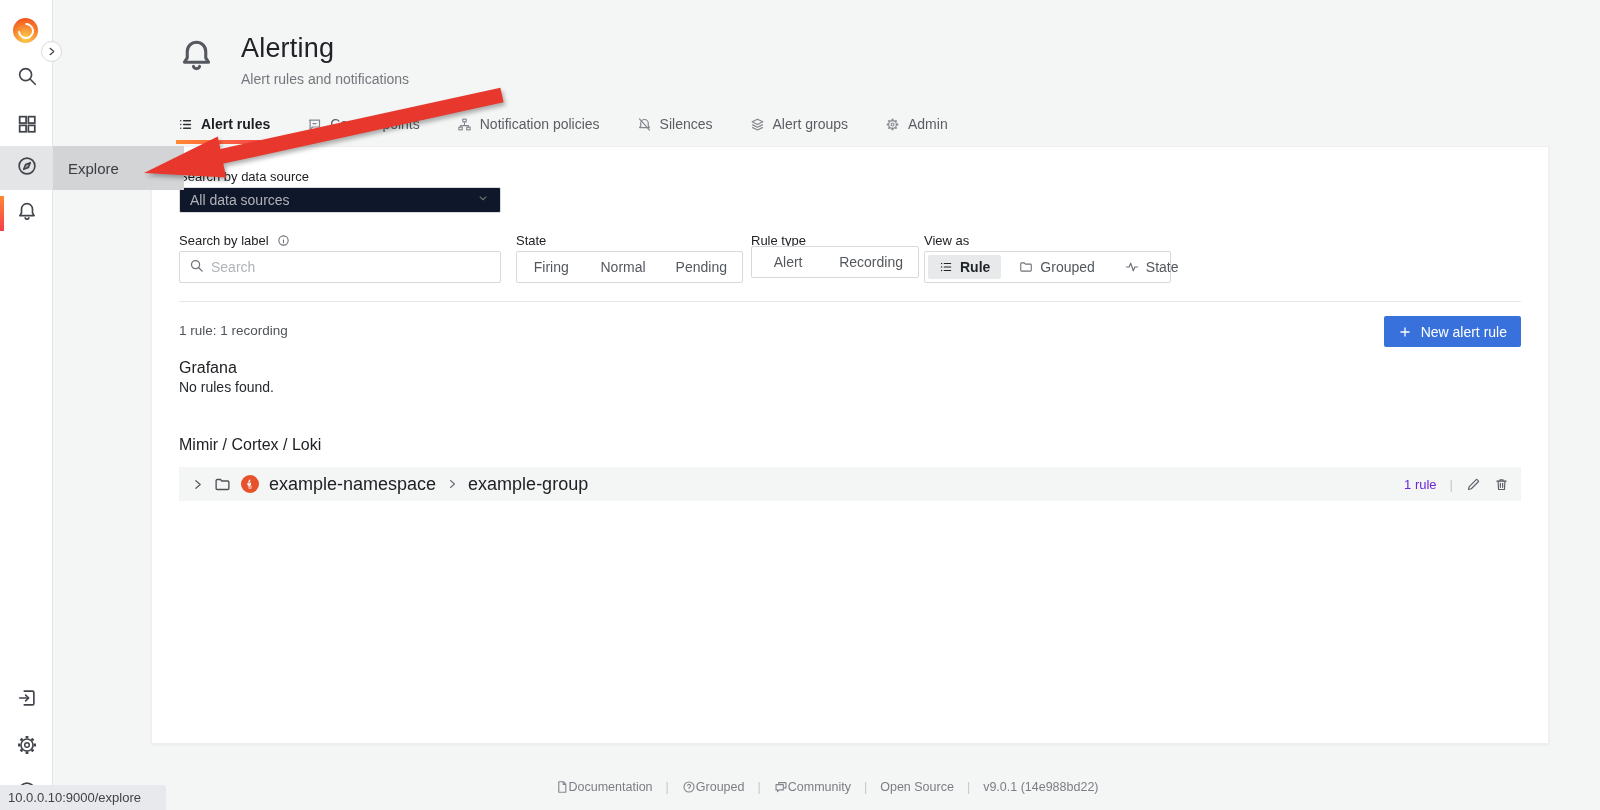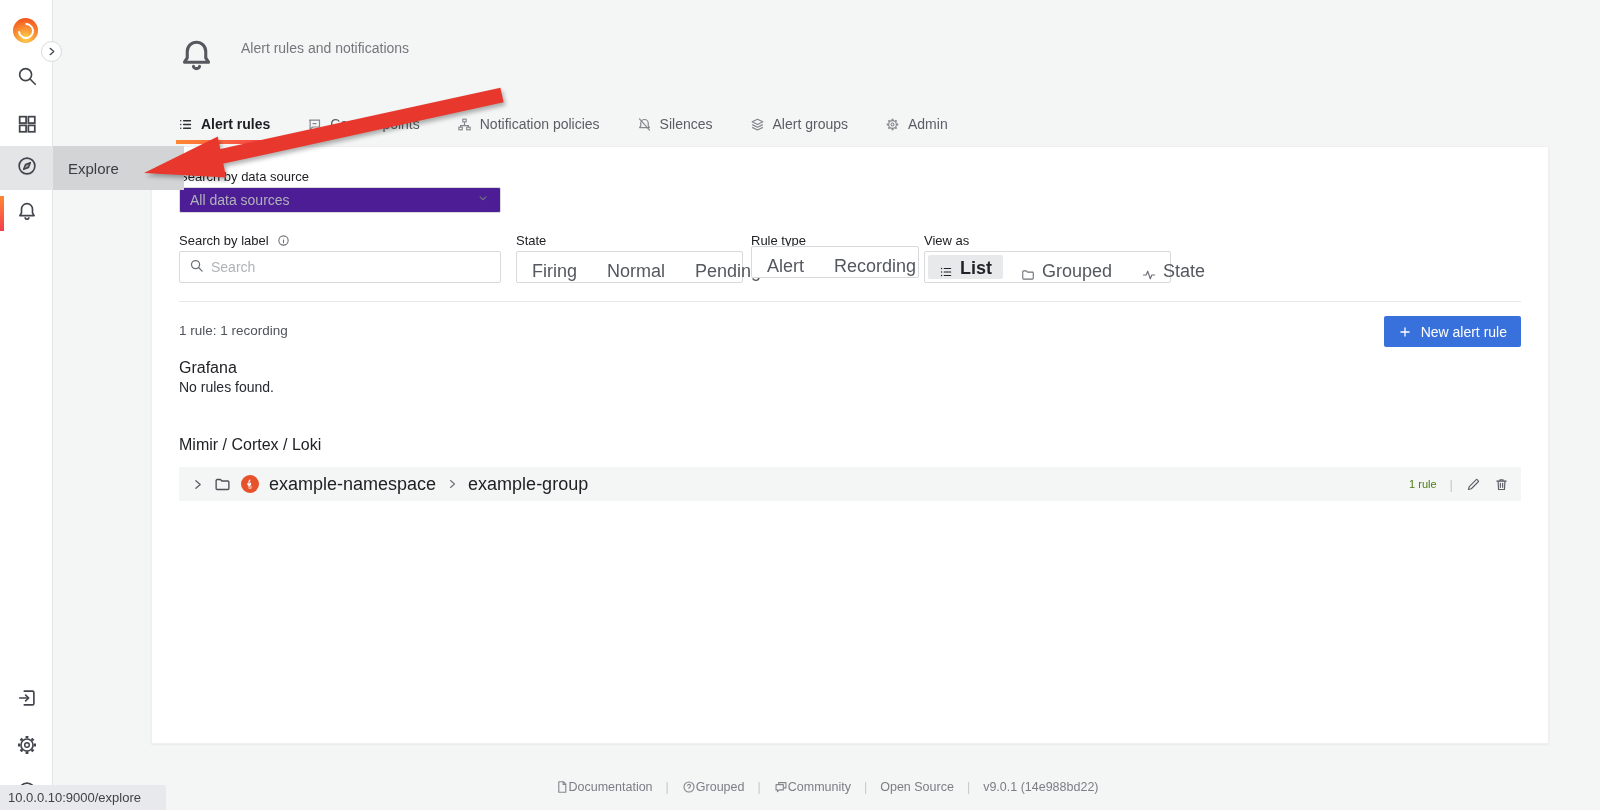--- a/index.html
+++ b/index.html
@@ -42,34 +42,34 @@
   .tab.active .tab-underline { position:absolute; left:-2px; right:-2px; bottom:-2px; height:4px;
                     background:linear-gradient(90deg,#ff8833 0%,#f53e4c 100%); }
 
   
   .card { position:absolute; left:151px; top:146px; width:1398px; height:598px; background:#fff;
           border:1px solid rgba(24,26,27,.07); box-shadow:0 1px 2px rgba(24,26,27,.05); z-index:1; }
   .f-label { position:absolute; font-size:13px; font-weight:500; color:#202226; }
   .f-label .info { display:inline-block; vertical-align:-2px; margin-left:5px; color:#6d7177; }
   .f-label .info svg { width:13px; height:13px; }
 
-  .select-box { position:absolute; height:23px; width:322px; border:1px solid #d8d9da; border-radius:2px; background:#4c1d95;
+  .select-box { position:absolute; height:23px; width:322px; border:1px solid #d8d9da; border-radius:2px; background:#0f172a;
                 display:flex; align-items:center; justify-content:space-between; padding:12px 10px; cursor:pointer; }
   .select-box .ph { font-size:14px; color:#b0b3b8; }
   .select-box svg { width:14px; height:14px; color:#6d7177; }
 
   .search-box { position:absolute; height:32px; width:322px; border:1px solid #d8d9da; border-radius:2px; background:#fff;
                 display:flex; align-items:center; padding:0 9px; gap:7px; }
   .search-box svg { width:15px; height:15px; color:#6d7177; flex:none; }
   .search-box input { border:none; outline:none; flex:1; font-size:14px; font-family:"Liberation Sans",sans-serif; color:#24292e; background:transparent; }
   .search-box input::placeholder { color:#b0b3b8; }
 
   .btn-group { position:absolute; height:32px; border:1px solid #d8d9da; border-radius:2px; background:#fff;
                display:flex; align-items:stretch; }
-  .seg { display:flex; align-items:flex-end; gap:7px; padding:0 15px; font-size:18px; color:#54585e; cursor:pointer; white-space:nowrap; }
+  .seg { display:flex; align-items:center; gap:7px; padding:0 15px; font-size:14px; color:#54585e; cursor:pointer; white-space:nowrap; }
   .seg svg { width:14px; height:14px; color:#6d7177; }
   .seg.selected { background:#e8e9ea; border-radius:2px; margin:3px; padding:0 11px; font-weight:700; color:#1f2328; }
   .seg.selected svg { color:#1f2328; }
 
   .divider { position:absolute; left:27px; right:27px; top:154px; border-top:1px solid #e7e8ea; }
   .count-text { position:absolute; left:27px; top:176px; font-size:13.5px; color:#4f545a; }
   .primary-btn { position:absolute; right:27px; top:169px; height:31px; background:#3871dc; border:none; border-radius:2px;
                  color:#fff; font-size:14px; font-weight:500; font-family:"Liberation Sans",sans-serif;
                  display:flex; align-items:center; gap:9px; padding:0 14px; cursor:pointer; }
   .primary-btn svg { width:14px; height:14px; }
@@ -82,21 +82,21 @@
   .group-row .chev { color:#5d6167; display:flex; cursor:pointer; }
   .group-row .chev svg { width:13px; height:13px; }
   .group-row .folder { color:#4d5157; display:flex; }
   .group-row .folder svg { width:17px; height:17px; }
   .prom-badge { width:18px; height:18px; border-radius:50%; background:#e6522c; display:flex; align-items:center; justify-content:center; flex:none; }
   .prom-badge svg { width:12px; height:12px; }
   .crumb { font-size:18px; color:#202226; }
   .crumb-sep { color:#6d7177; display:flex; }
   .crumb-sep svg { width:12px; height:12px; }
   .row-right { margin-left:auto; display:flex; align-items:center; gap:13px; }
-  .row-right .rule-count { font-size:11px; color:#4d7c0f; }
+  .row-right .rule-count { font-size:13px; color:#6d28d9; }
   .row-right .pipe { color:#c3c6c9; font-size:13px; }
   .row-icon { color:#5d6167; display:flex; cursor:pointer; }
   .row-icon svg { width:15px; height:15px; }
 
   
   .footer { position:absolute; left:53px; right:0; top:780px; display:flex; justify-content:center; align-items:center; gap:13px;
             font-size:12.5px; color:#7b7f84; }
   .f-item { display:flex; align-items:center; cursor:pointer; }
   .f-item.plain { cursor:default; }
   .f-item svg { width:14px; height:14px; color:#83878c; }
@@ -206,20 +206,21 @@
   </div>
 
   <header class="page-header">
     <span class="big-bell">
       <svg viewBox="0 0 24 24" fill="none" stroke="currentColor" stroke-width="2" stroke-linejoin="round">
           <path d="M18 10a6 6 0 1 0-12 0v4.2L4.2 17h15.6L18 14.2z"></path>
           <path d="M10 19.7a2.1 2.1 0 0 0 4 0" stroke-linecap="round"></path>
         </svg>
     </span>
     <div>
+      <div class="page-title">Alerting</div>
       <div class="page-subtitle">Alert rules and notifications</div>
     </div>
   </header>
 
   <nav class="tabs">
     <div class="tab active">
       <svg viewBox="0 0 24 24" fill="none" stroke="currentColor" stroke-width="2.1" stroke-linecap="round">
           <circle cx="4.4" cy="6" r="1.15" fill="currentColor" stroke="none"></circle>
           <circle cx="4.4" cy="12" r="1.15" fill="currentColor" stroke="none"></circle>
           <circle cx="4.4" cy="18" r="1.15" fill="currentColor" stroke="none"></circle>
@@ -336,21 +337,21 @@
       <span>View as</span>
     </div>
     <div class="btn-group" style="left:772px; top:104px; width:247px;">
       <div class="seg selected">
         <svg viewBox="0 0 24 24" fill="none" stroke="currentColor" stroke-width="2.1" stroke-linecap="round">
             <circle cx="4.4" cy="6" r="1.15" fill="currentColor" stroke="none"></circle>
             <circle cx="4.4" cy="12" r="1.15" fill="currentColor" stroke="none"></circle>
             <circle cx="4.4" cy="18" r="1.15" fill="currentColor" stroke="none"></circle>
             <path d="M9 6h11M9 12h11M9 18h11"></path>
           </svg>
-        <span>List</span>
+        <span>Rule</span>
       </div>
       <div class="seg">
         <svg viewBox="0 0 24 24" fill="none" stroke="currentColor" stroke-width="1.9" stroke-linejoin="round">
             <path d="M3 6.5A1.5 1.5 0 0 1 4.5 5h4.6l2 2h8.4A1.5 1.5 0 0 1 21 8.5v9a1.5 1.5 0 0 1-1.5 1.5h-15A1.5 1.5 0 0 1 3 17.5z"></path>
           </svg>
         <span>Grouped</span>
       </div>
       <div class="seg">
         <svg viewBox="0 0 24 24" fill="none" stroke="currentColor" stroke-width="2" stroke-linecap="round" stroke-linejoin="round">
             <path d="M2.5 12h4.6l2.7-6.5 4.4 13 2.7-6.5h4.6"></path>

